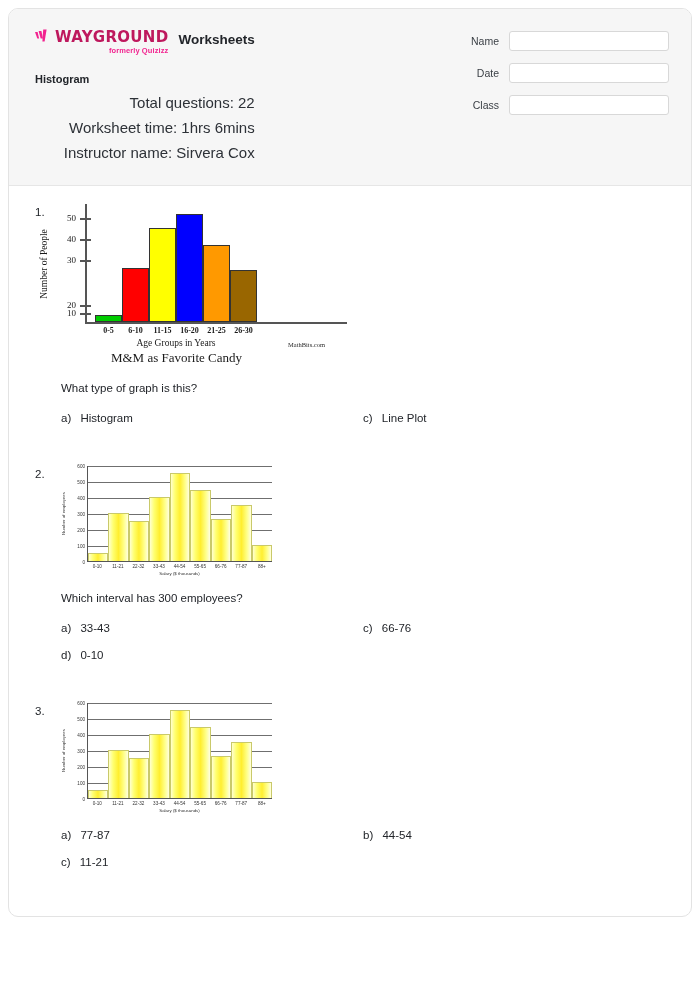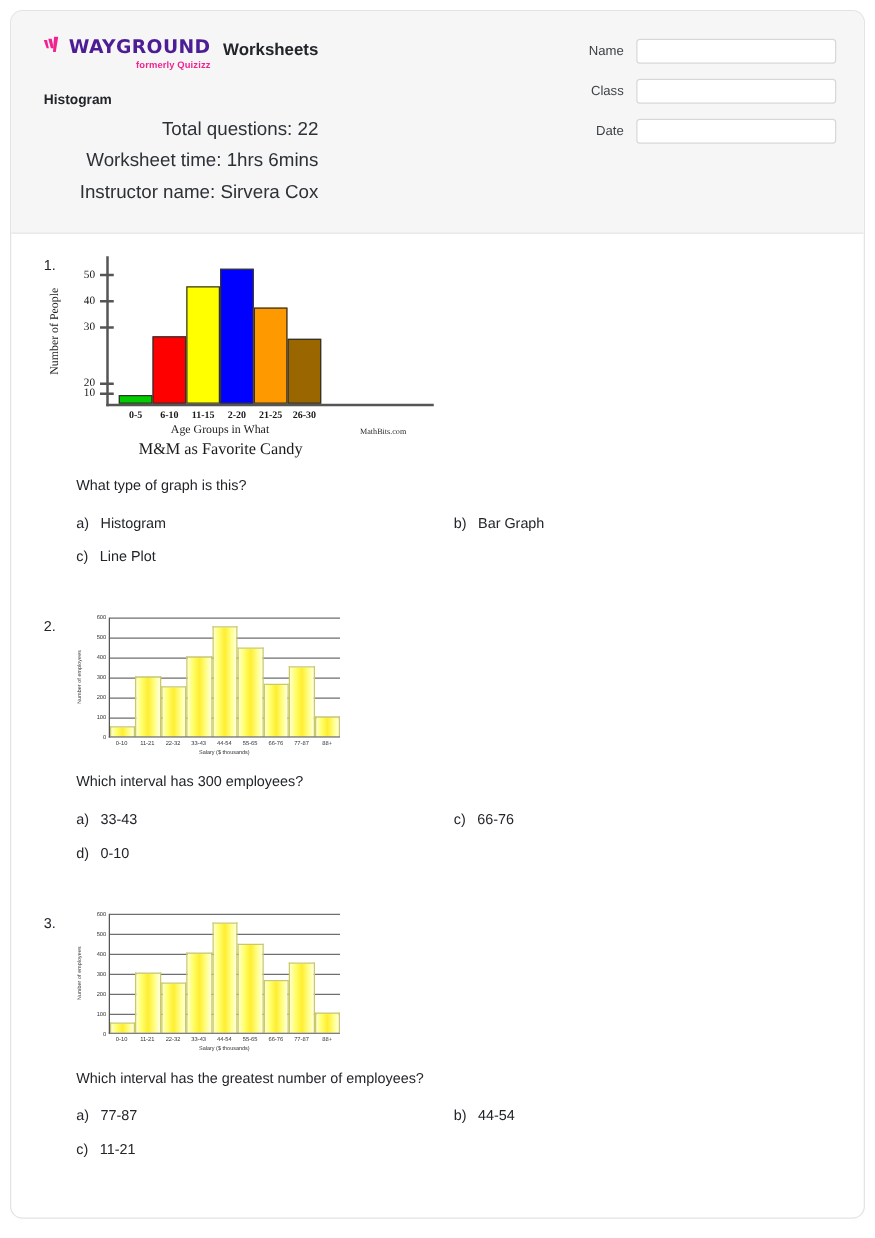--- a/index.html
+++ b/index.html
@@ -46,21 +46,21 @@
   .logo-block { line-height: 1; }
   .logo-row {
     display: flex;
     align-items: center;
     gap: 3px;
   }
   .logo-mark { display: block; }
   .logo-word {
     font-size: 15px;
     font-weight: bold;
-    color: #4c1d95;
+    color: #be185d;
     letter-spacing: 0.3px;
     font-family: "DejaVu Sans", sans-serif;
   }
   .logo-sub {
     font-size: 7.5px;
     font-weight: bold;
     color: #f2238f;
     text-align: right;
     margin-top: 2px;
     letter-spacing: 0.1px;
@@ -366,25 +366,25 @@
         <div class="meta-line">Instructor name: Sirvera Cox</div>
       </div>
     </div>
 
     <div class="header-right">
       <div class="field-row">
         <span class="field-label">Name</span>
         <input class="field-input" type="text" value="" style="">
       </div>
       <div class="field-row">
+        <span class="field-label">Date</span>
+        <input class="field-input" type="text" value="" style="">
+      </div>
+      <div class="field-row">
         <span class="field-label">Class</span>
-        <input class="field-input" type="text" value="" style="">
-      </div>
-      <div class="field-row">
-        <span class="field-label">Date</span>
         <input class="field-input" type="text" value="" style="">
       </div>
     </div>
   </div>
 
   <div class="sheet-body">
 
     <div class="question">
       <div class="q-num">1.</div>
       <div class="q-body">
@@ -417,38 +417,34 @@
                 <div class="c1-bar" style="height: 93.1579px; background: rgb(255, 255, 0);"></div>
                 <div class="c1-bar" style="height: 107.649px; background: rgb(0, 0, 255);"></div>
                 <div class="c1-bar" style="height: 76.5965px; background: rgb(255, 153, 0);"></div>
                 <div class="c1-bar" style="height: 51.7544px; background: rgb(153, 102, 0);"></div>
               </div>
           </div>
           <div class="c1-xlabels" id="c1-xlabels">
               <div class="c1-xlabel">0-5</div>
               <div class="c1-xlabel">6-10</div>
               <div class="c1-xlabel">11-15</div>
-              <div class="c1-xlabel">2-20</div>
+              <div class="c1-xlabel">16-20</div>
               <div class="c1-xlabel">21-25</div>
               <div class="c1-xlabel">26-30</div>
             </div>
-          <div class="c1-xaxis-title">Age Groups in What</div>
+          <div class="c1-xaxis-title">Age Groups in Years</div>
           <div class="c1-credit">MathBits.com</div>
           <div class="c1-caption">M&amp;M as Favorite Candy</div>
         </div>
 
         <div class="q-text">What type of graph is this?</div>
         <div class="options">
           <div class="option">
             <span class="opt-letter">a)</span>
             <span>Histogram</span>
-          </div>
-          <div class="option">
-            <span class="opt-letter">b)</span>
-            <span>Bar Graph</span>
           </div>
           <div class="option">
             <span class="opt-letter">c)</span>
             <span>Line Plot</span>
           </div>
         </div>
       </div>
     </div>
 
     <div class="question">
@@ -576,21 +572,20 @@
                 <div class="sal-xlabel">44-54</div>
                 <div class="sal-xlabel">55-65</div>
                 <div class="sal-xlabel">66-76</div>
                 <div class="sal-xlabel">77-87</div>
                 <div class="sal-xlabel">88+</div>
               </div>
           </div>
           <div class="sal-xtitle">Salary ($ thousands)</div>
         </div>
 
-        <div class="q-text">Which interval has the greatest number of employees?</div>
         <div class="options">
           <div class="option">
             <span class="opt-letter">a)</span>
             <span>77-87</span>
           </div>
           <div class="option">
             <span class="opt-letter">b)</span>
             <span>44-54</span>
           </div>
           <div class="option">

